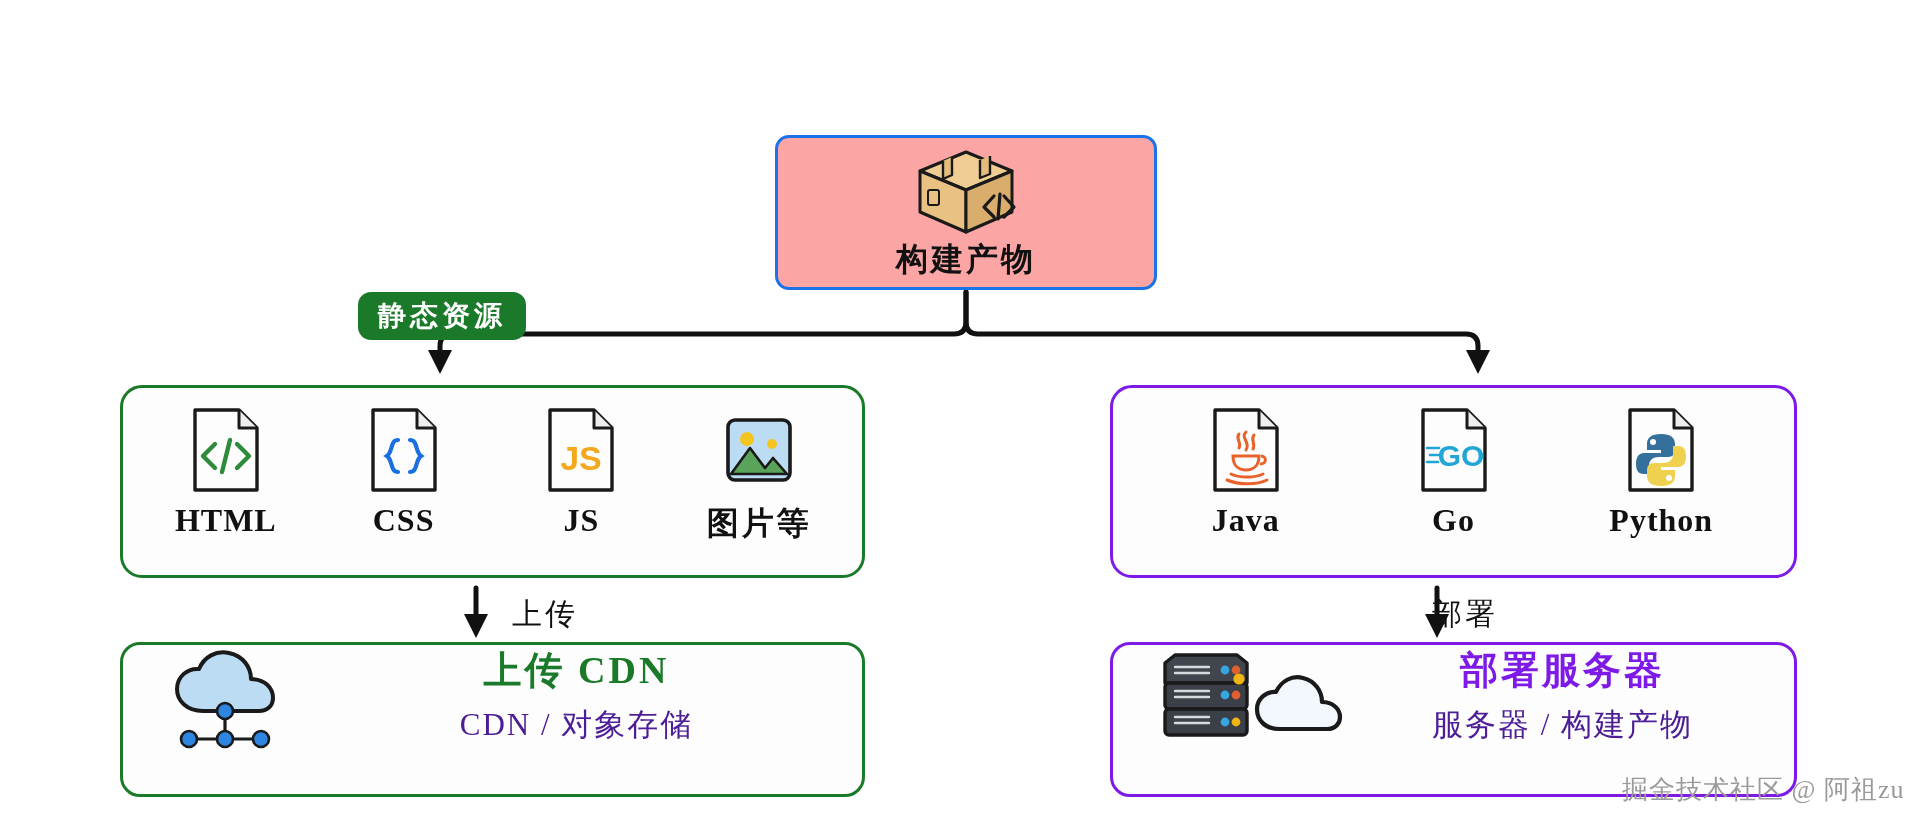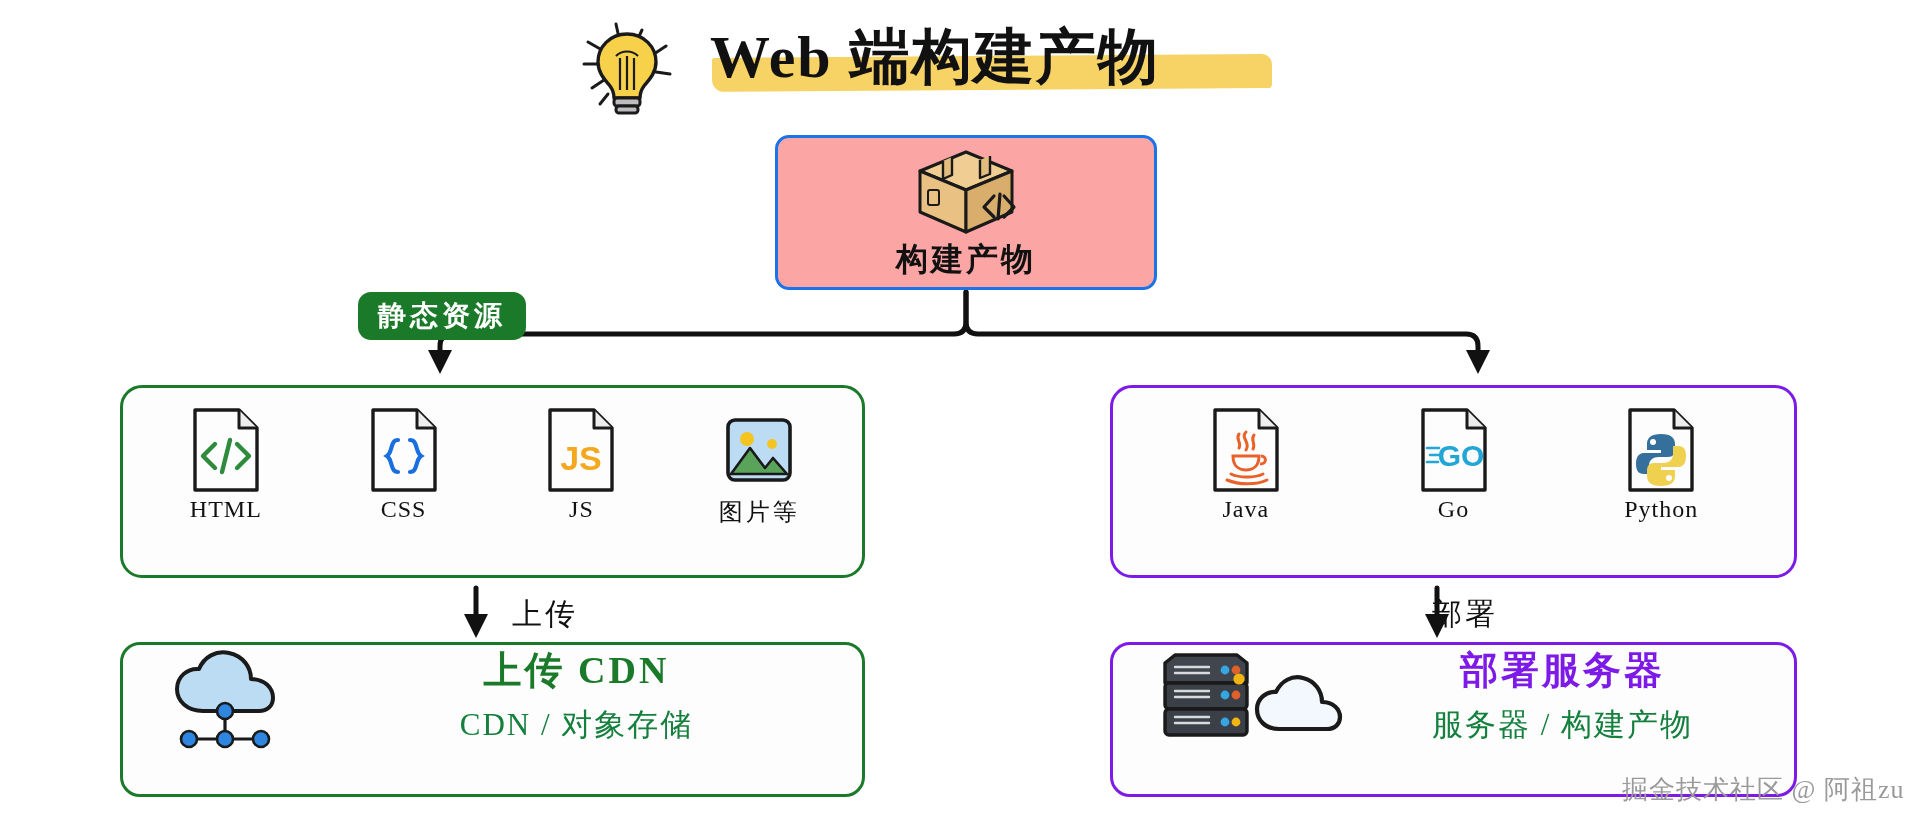--- a/index.html
+++ b/index.html
@@ -153,25 +153,27 @@
     display: flex;
     flex-direction: column;
     align-items: center;
     width: 150px;
   }
   .icon-glyph {
     width: 78px;
     height: 92px;
   }
   .icon-label {
-    font-family: "Liberation Serif", "DejaVu Serif", serif;
-    font-size: 24px;
+    margin-top: 6px;
+    font-family: "Liberation Serif", "DejaVu Serif", serif;
+    font-size: 32px;
     color: #111111;
     letter-spacing: 1px;
     white-space: nowrap;
+    font-weight: bold;
   }
   .icon-label.cjk { letter-spacing: 3px; }
 
   
   .result-box {
     position: absolute;
     box-sizing: border-box;
     background: #fdfdfd;
     border-radius: 20px;
     display: flex;
@@ -206,21 +208,21 @@
     font-size: 38px;
     letter-spacing: 3px;
     white-space: nowrap;
   }
   .result-title.green { color: #1b7a29; }
   .result-title.purple { color: #7d1ae8; }
   .result-sub {
     margin-top: 8px;
     font-family: "Liberation Serif", "DejaVu Serif", serif;
     font-size: 31px;
-    color: #15803d;
+    color: #4c1d95;
     letter-spacing: 2px;
     white-space: nowrap;
   }
 
   
   #connectors {
     position: absolute;
     left: 0;
     top: 0;
     width: 1916px;
@@ -248,41 +250,20 @@
     color: #9a9a9a;
     letter-spacing: 1px;
     white-space: nowrap;
   }
 </style>
 </head>
 <body>
 
 <div id="stage">
 
-  <div id="title-area">
-    <svg id="bulb-icon" viewBox="0 0 120 100">
-      <g stroke="#1a1a1a" stroke-width="3" stroke-linecap="round" fill="none">
-        <line x1="18" y1="26" x2="32" y2="34"></line>
-        <line x1="14" y1="48" x2="30" y2="48"></line>
-        <line x1="22" y1="72" x2="34" y2="64"></line>
-        <line x1="46" y1="8" x2="49" y2="22"></line>
-        <line x1="72" y1="14" x2="66" y2="27"></line>
-        <line x1="96" y1="30" x2="84" y2="38"></line>
-        <line x1="100" y1="58" x2="86" y2="56"></line>
-        <line x1="30" y1="88" x2="38" y2="78"></line>
-      </g>
-      <path d="M57 18 C40 18 28 31 28 46 C28 57 35 64 40 70 C43 74 44 78 44 82 L70 82 C70 78 71 74 74 70 C79 64 86 57 86 46 C86 31 74 18 57 18 Z" fill="#f7d14a" stroke="#1a1a1a" stroke-width="3.4" stroke-linejoin="round"></path>
-      <path d="M50 42 C50 52 50 62 50 74 M57 40 C57 52 57 62 57 74 M64 42 C64 52 64 62 64 74" stroke="#1a1a1a" stroke-width="2.2" fill="none"></path>
-      <path d="M46 40 C52 34 62 34 68 40" stroke="#1a1a1a" stroke-width="2.2" fill="none"></path>
-      <rect x="44" y="82" width="26" height="8" rx="3" fill="#bdbdbd" stroke="#1a1a1a" stroke-width="3"></rect>
-      <rect x="46" y="90" width="22" height="7" rx="3" fill="#bdbdbd" stroke="#1a1a1a" stroke-width="3"></rect>
-    </svg>
-    <div id="title-highlight"></div>
-    <div id="title-text">Web 端构建产物</div>
-  </div>
 
   <svg id="connectors" viewBox="0 0 1916 821">
 
     <path d="M966 292 L966 322 Q966 334 954 334 L452 334 Q440 334 440 346 L440 352" fill="none" stroke="#111111" stroke-width="5" stroke-linecap="round"></path>
     <path d="M966 292 L966 322 Q966 334 978 334 L1466 334 Q1478 334 1478 346 L1478 352" fill="none" stroke="#111111" stroke-width="5" stroke-linecap="round"></path>
     <polygon points="440,374 428,350 452,350" fill="#111111"></polygon>
     <polygon points="1478,374 1466,350 1490,350" fill="#111111"></polygon>
 
     <line x1="476" y1="588" x2="476" y2="618" stroke="#111111" stroke-width="5" stroke-linecap="round"></line>
     <polygon points="476,638 464,614 488,614" fill="#111111"></polygon>

